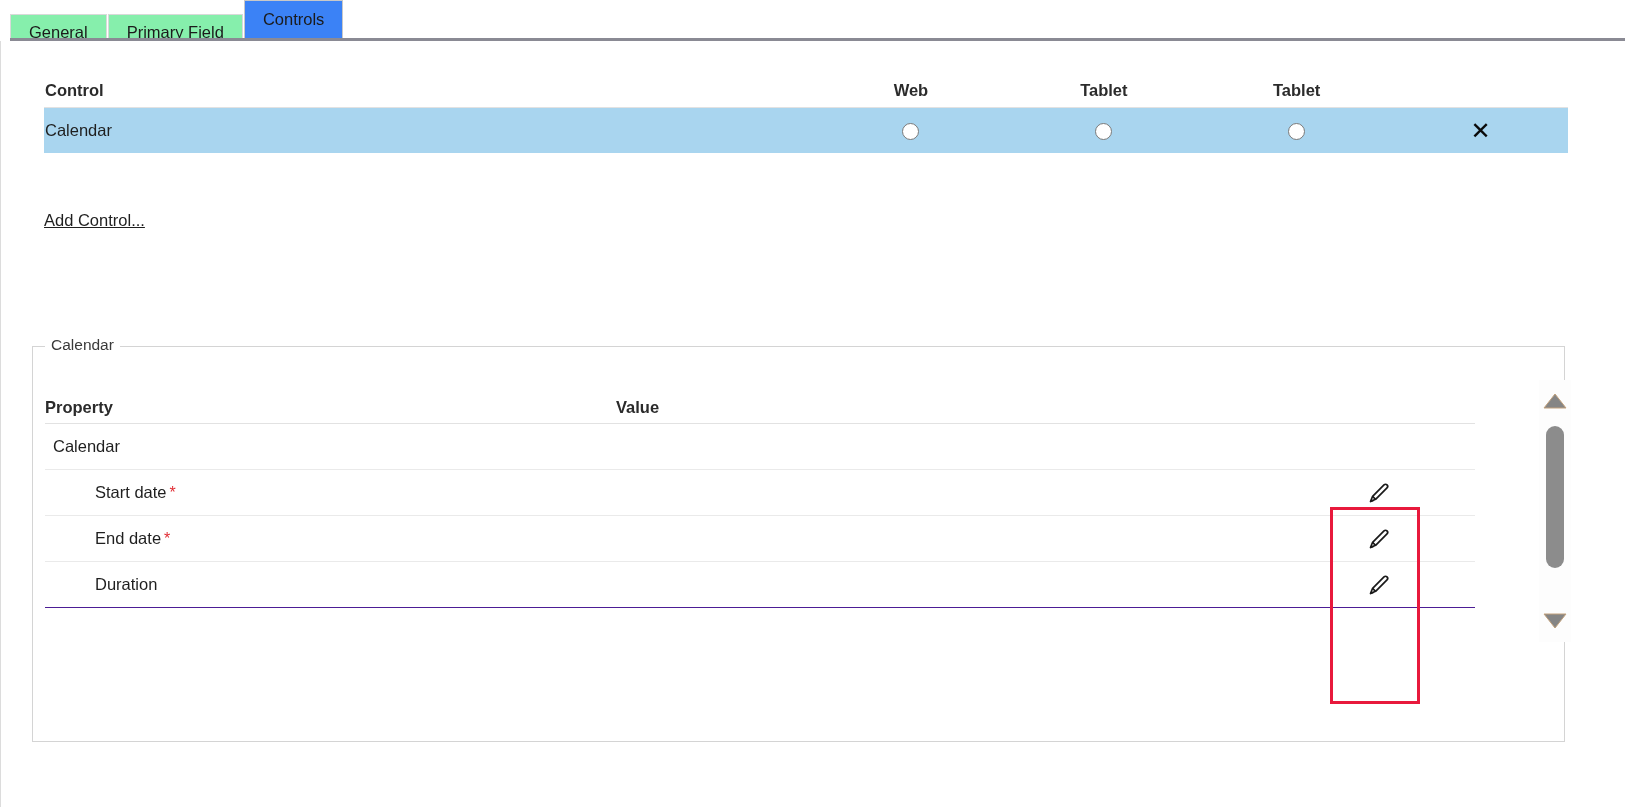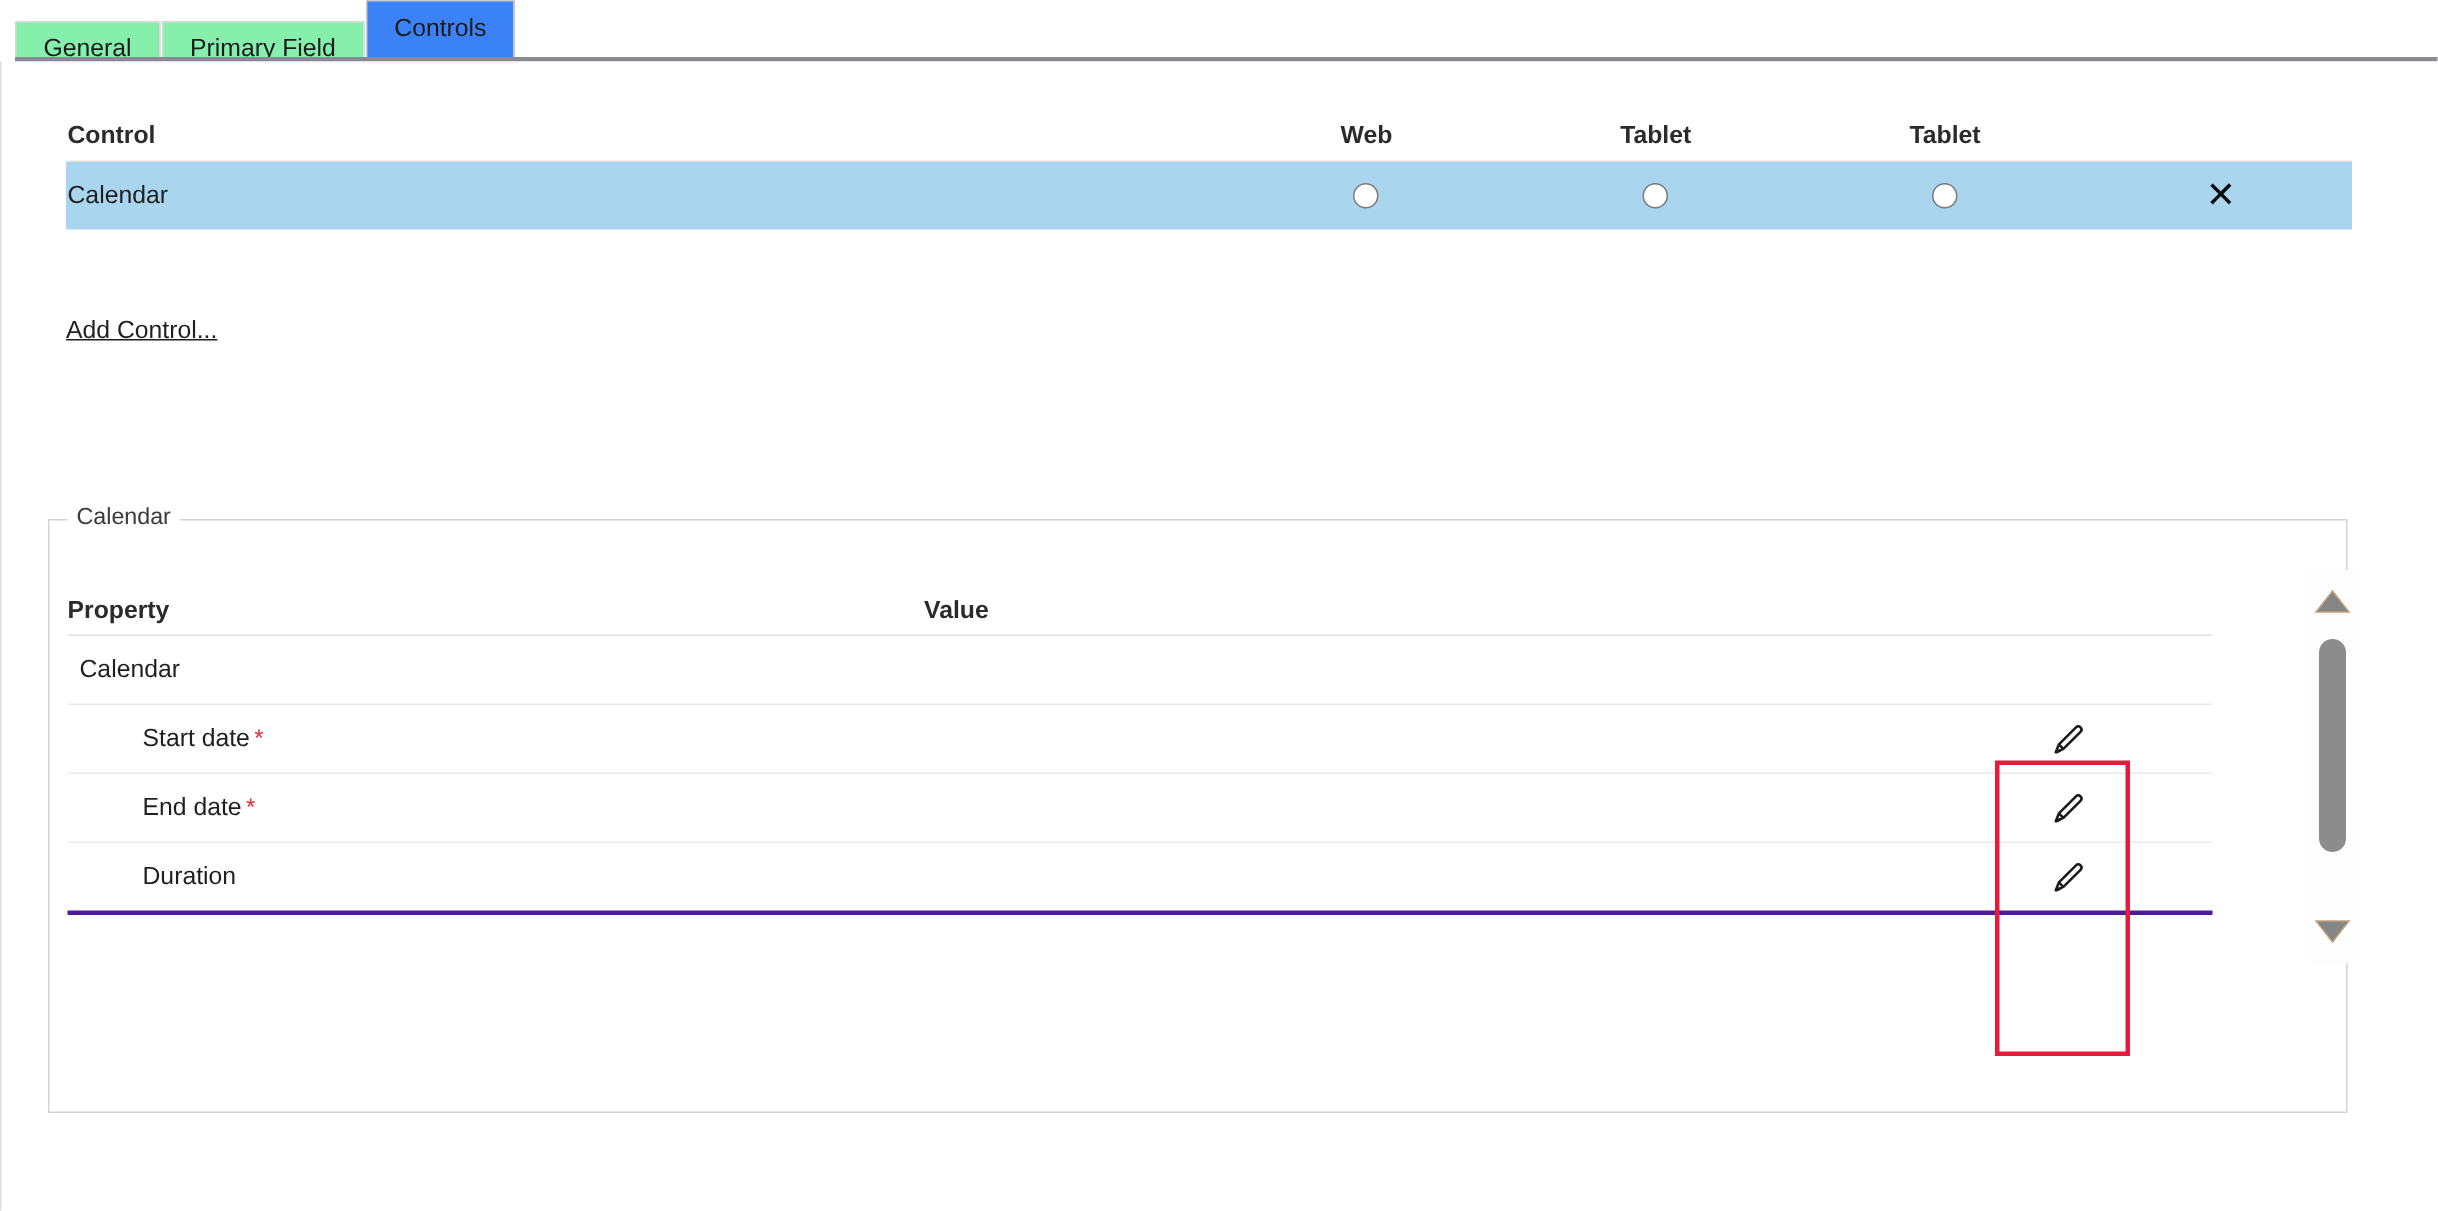--- a/index.html
+++ b/index.html
@@ -204,21 +204,21 @@
   .pg-col-prop { width: 571px; }
   .pg-col-val  { width: 660px; }
   .pg-col-act  { width: 199px; }
 
   .pg-row {
     display: flex;
     align-items: center;
     height: 45px;
     border-bottom: 1px solid #eaeaea;
   }
-  .pg-row:last-child { border-bottom: 3px solid #4c1d95; }
+  .pg-row:last-child { border-bottom: 1px solid #4c1d95; }
   .pg-row .pg-col-prop {
     font-size: 16.5px;
     color: #1f1f1f;
   }
   .pg-row.group .pg-col-prop { padding-left: 8px; }
   .pg-row.child .pg-col-prop { padding-left: 50px; }
   .req {
     color: #e12d34;
     font-size: 16px;
     padding-left: 3px;

